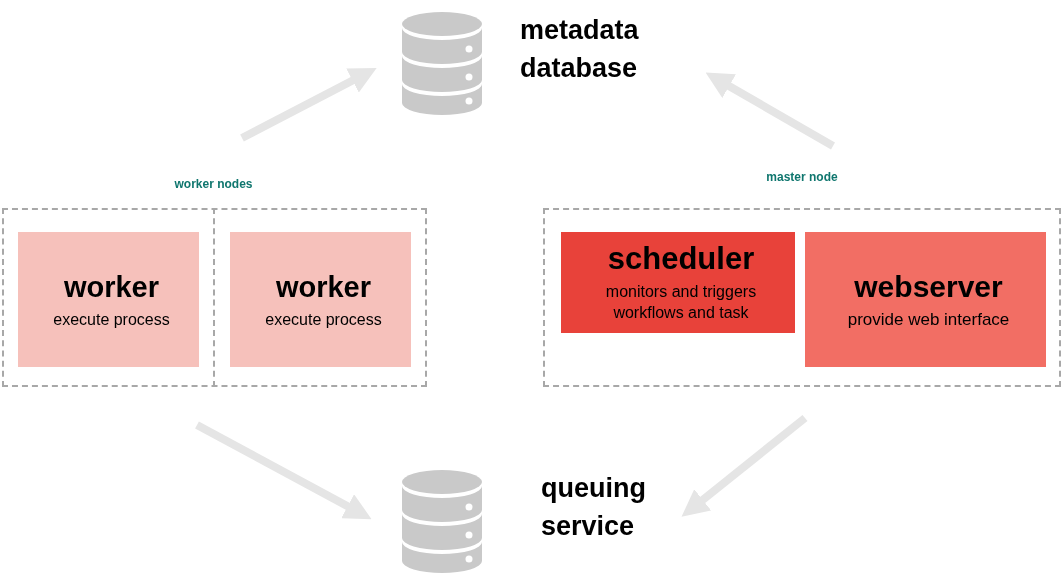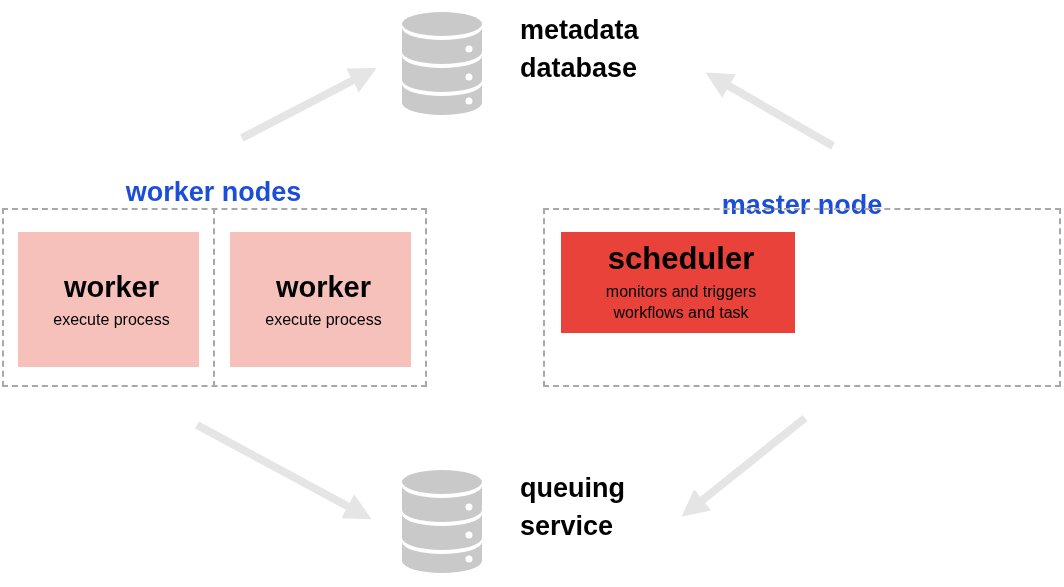--- a/index.html
+++ b/index.html
@@ -28,23 +28,23 @@
     font-size: 27px;
     font-weight: bold;
     color: #000;
     line-height: 38px;
     letter-spacing: 0px;
     white-space: nowrap;
   }
   .group-label {
     position: absolute;
     text-align: center;
-    font-size: 27px;
+    font-size: 12px;
     font-weight: bold;
-    color: #1d4ed8;
+    color: #0f766e;
     white-space: nowrap;
   }
   .group-box {
     position: absolute;
     border: 2px dashed #a8a8a8;
     box-sizing: border-box;
     background: transparent;
   }
   .group-divider {
     position: absolute;
@@ -113,33 +113,37 @@
   <div class="node-box" style="left: 18px; top: 232px; width: 175px; height: 135px; background-color: rgb(246, 193, 187);">
     <div class="node-title" style="font-size:29px;">worker</div>
     <div class="node-sub">execute process</div>
   </div>
 
   <div class="node-box" style="left: 230px; top: 232px; width: 175px; height: 135px; background-color: rgb(246, 193, 187);">
     <div class="node-title" style="font-size:29px;">worker</div>
     <div class="node-sub">execute process</div>
   </div>
 
-  <div class="group-label" style="left:543px; width:518px; top:190px;">master node</div>
+  <div class="group-label" style="left:543px; width:518px; top:170px;">master node</div>
   <div class="group-box" style="left:543px; top:208px; width:518px; height:179px;"></div>
 
   <div class="node-box" style="left: 561px; top: 232px; width: 228px; height: 101px; background-color: rgb(232, 66, 58);">
     <div class="node-title" style="font-size:31px;">scheduler</div>
     <div class="node-sub" style="font-size:16px;">
       <div>monitors and triggers</div>
       <div>workflows and task</div>
     </div>
   </div>
 
+  <div class="node-box" style="left: 805px; top: 232px; width: 235px; height: 135px; background-color: rgb(242, 110, 100);">
+    <div class="node-title" style="font-size:30px;">webserver</div>
+    <div class="node-sub" style="font-size:17px;">provide web interface</div>
+  </div>
 
-  <div class="db-node" style="left:400px; top:469px;">
+  <div class="db-node" style="left:400px; top:469px;gap:21px;">
     <svg class="db-icon" width="84" height="104" viewBox="0 0 84 104" xmlns="http://www.w3.org/2000/svg">
       <ellipse cx="42" cy="13" rx="40" ry="12" fill="#c9c9c9"></ellipse>
       <path d="M2 17 a40 12 0 0 0 80 0 L82 41 a40 12 0 0 1 -80 0 Z" fill="#c9c9c9"></path>
       <path d="M2 45 a40 12 0 0 0 80 0 L82 69 a40 12 0 0 1 -80 0 Z" fill="#c9c9c9"></path>
       <path d="M2 73 a40 12 0 0 0 80 0 L82 92 a40 12 0 0 1 -80 0 Z" fill="#c9c9c9"></path>
       <circle cx="69" cy="38" r="3.5" fill="#ffffff"></circle>
       <circle cx="69" cy="66" r="3.5" fill="#ffffff"></circle>
       <circle cx="69" cy="90" r="3.5" fill="#ffffff"></circle>
     </svg>
     <div class="db-label">

